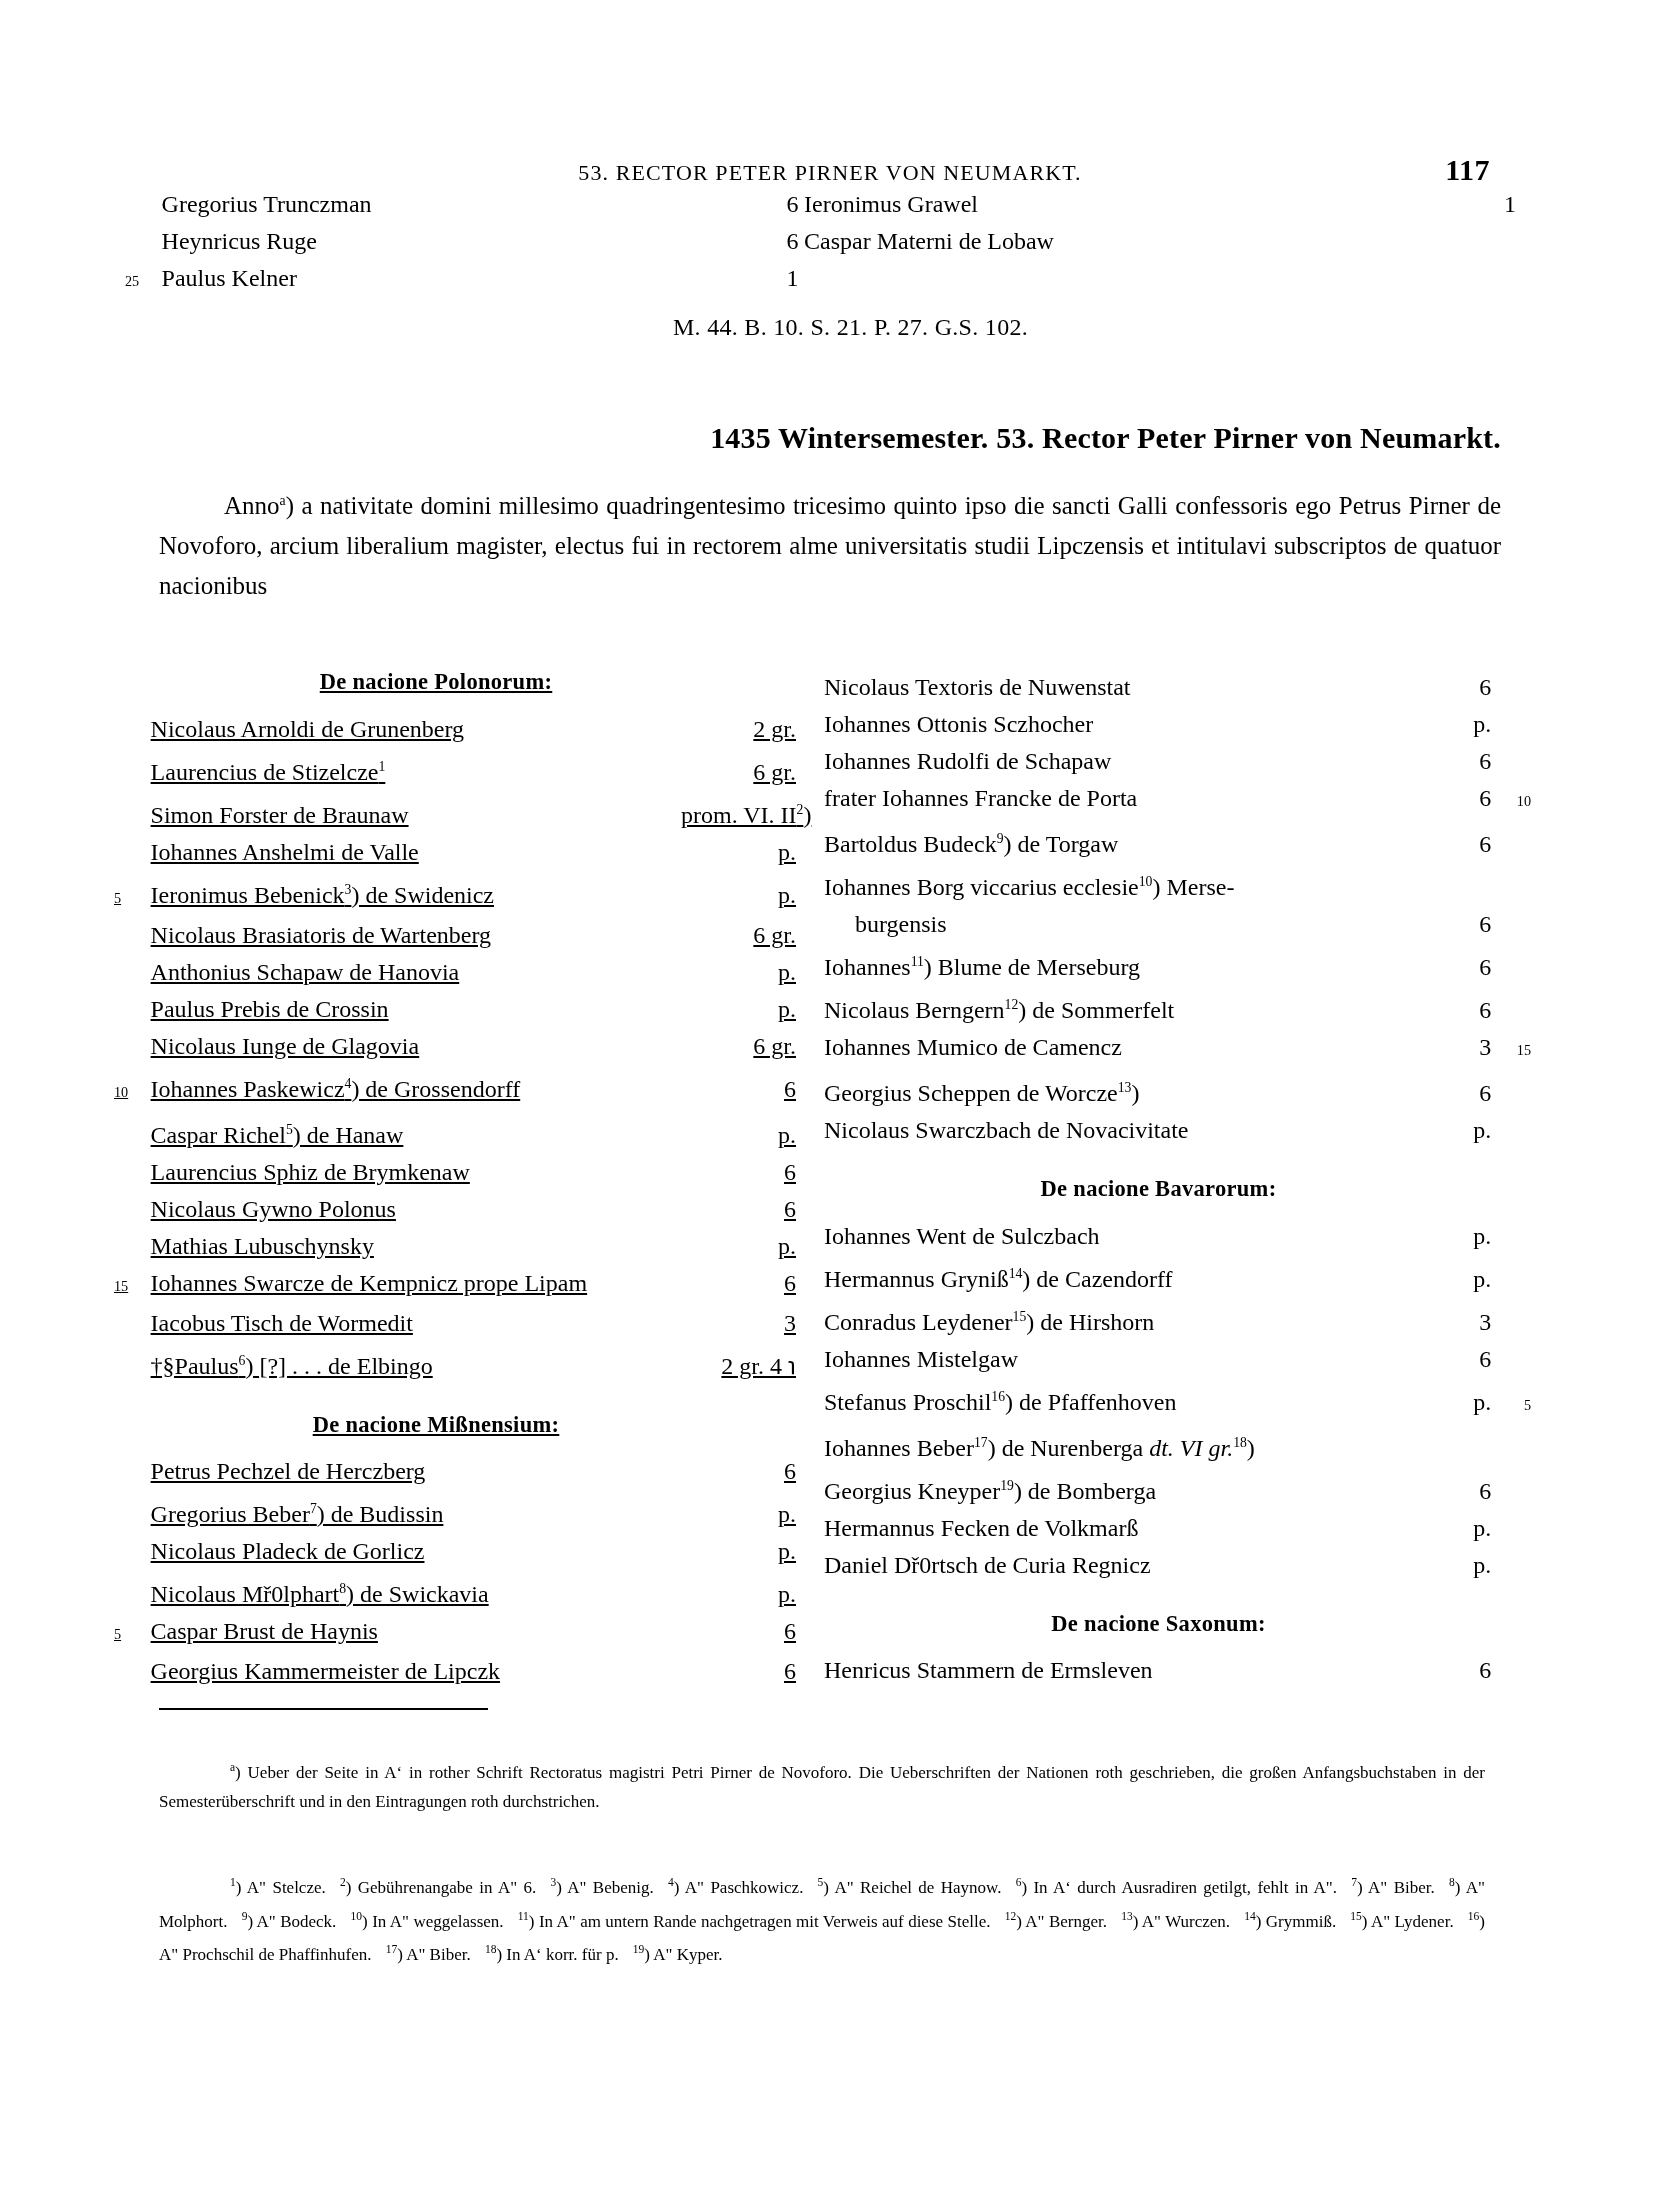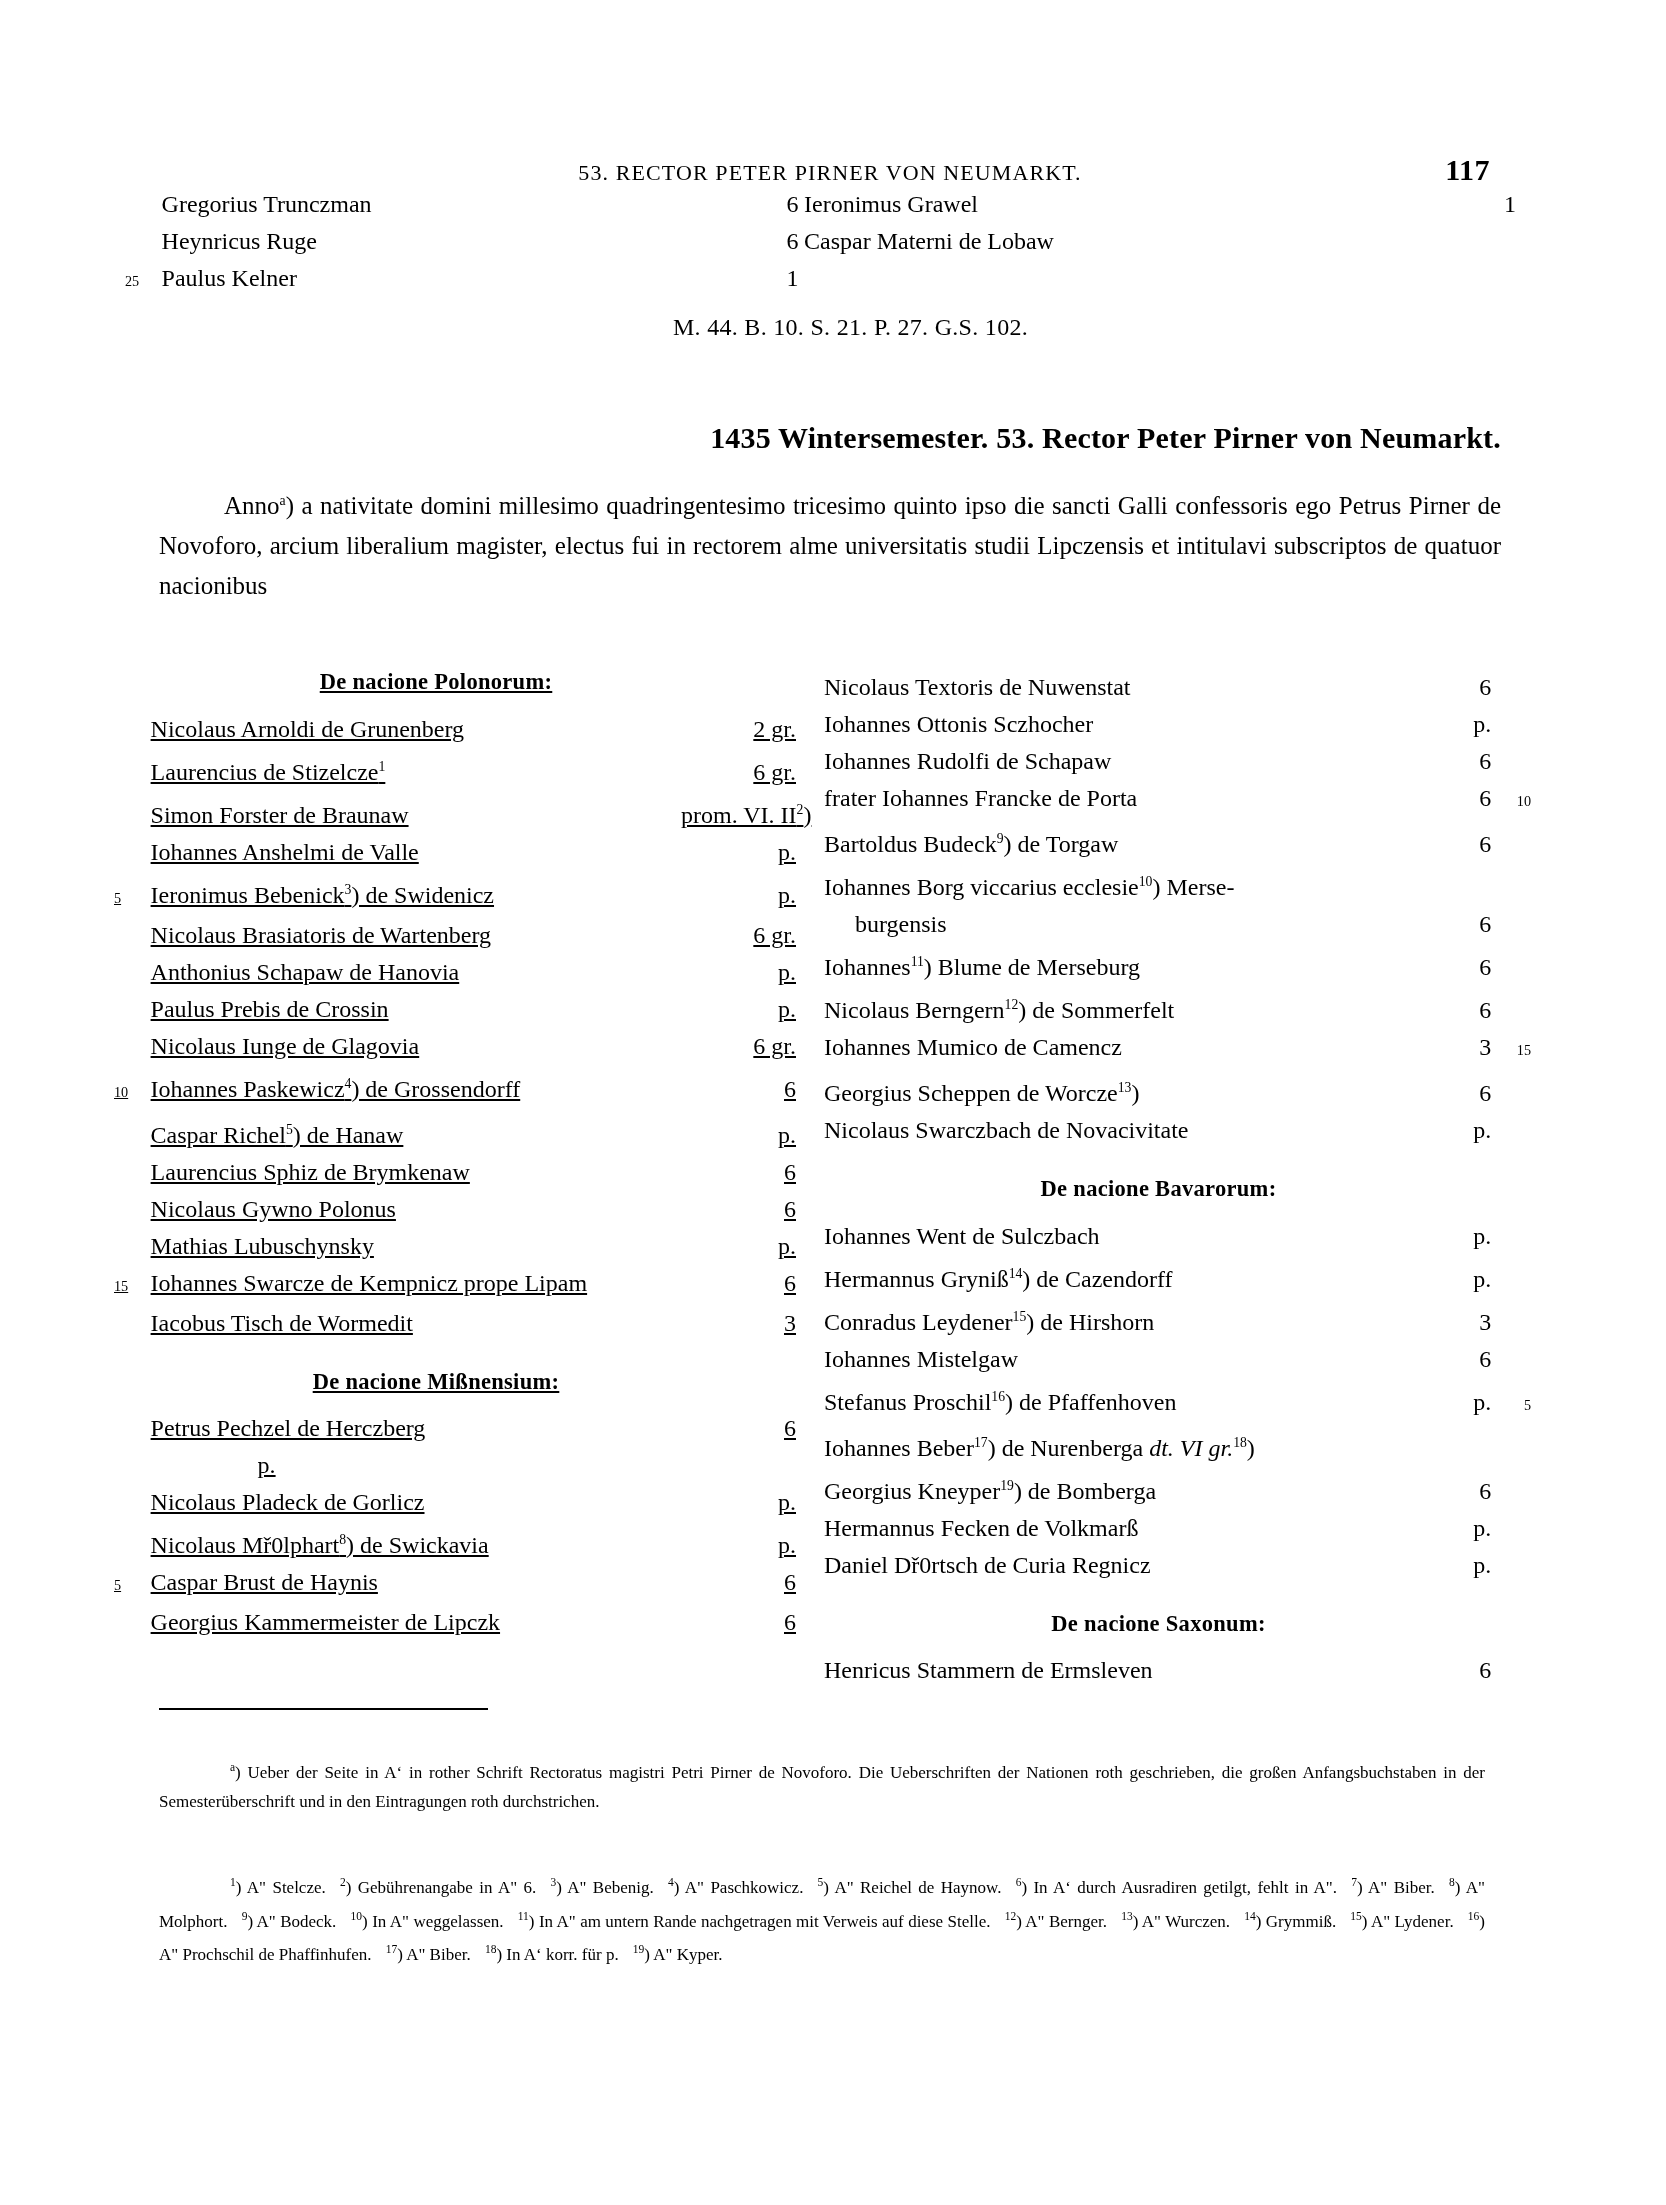--- a/index.html
+++ b/index.html
@@ -307,29 +307,35 @@
       <div class="entry">
         <span class="lnum">15</span>
         <span class="nm"><span>Iohannes Swarcze de Kempnicz prope Lipam</span></span>
         <span class="amt">6</span>
       </div>
       <div class="entry">
         <span class="lnum"></span>
         <span class="nm"><span>Iacobus Tisch de Wormedit</span></span>
         <span class="amt">3</span>
       </div>
+      <div class="entry">
+        <span class="lnum"></span>
+        <span class="nm"><span>†§Paulus</span><sup class="fn">6</sup><span>) [?] . . . de Elbingo</span></span>
+        <span class="amt">2 gr. 4 ℩</span>
+      </div>
       <div class="nation-head gap-before">De nacione Mißnensium:</div>
       <div style="height: 10px;"></div>
       <div class="entry">
         <span class="lnum"></span>
         <span class="nm"><span>Petrus Pechzel de Herczberg</span></span>
         <span class="amt">6</span>
       </div>
       <div class="entry">
         <span class="lnum"></span>
+        <span class="nm"><span>Gregorius Beber</span><sup class="fn">7</sup><span>) de Budissin</span></span>
         <span class="amt">p.</span>
       </div>
       <div class="entry">
         <span class="lnum"></span>
         <span class="nm"><span>Nicolaus Pladeck de Gorlicz</span></span>
         <span class="amt">p.</span>
       </div>
       <div class="entry">
         <span class="lnum"></span>
         <span class="nm"><span>Nicolaus Mř0lphart</span><sup class="fn">8</sup><span>) de Swickavia</span></span>

